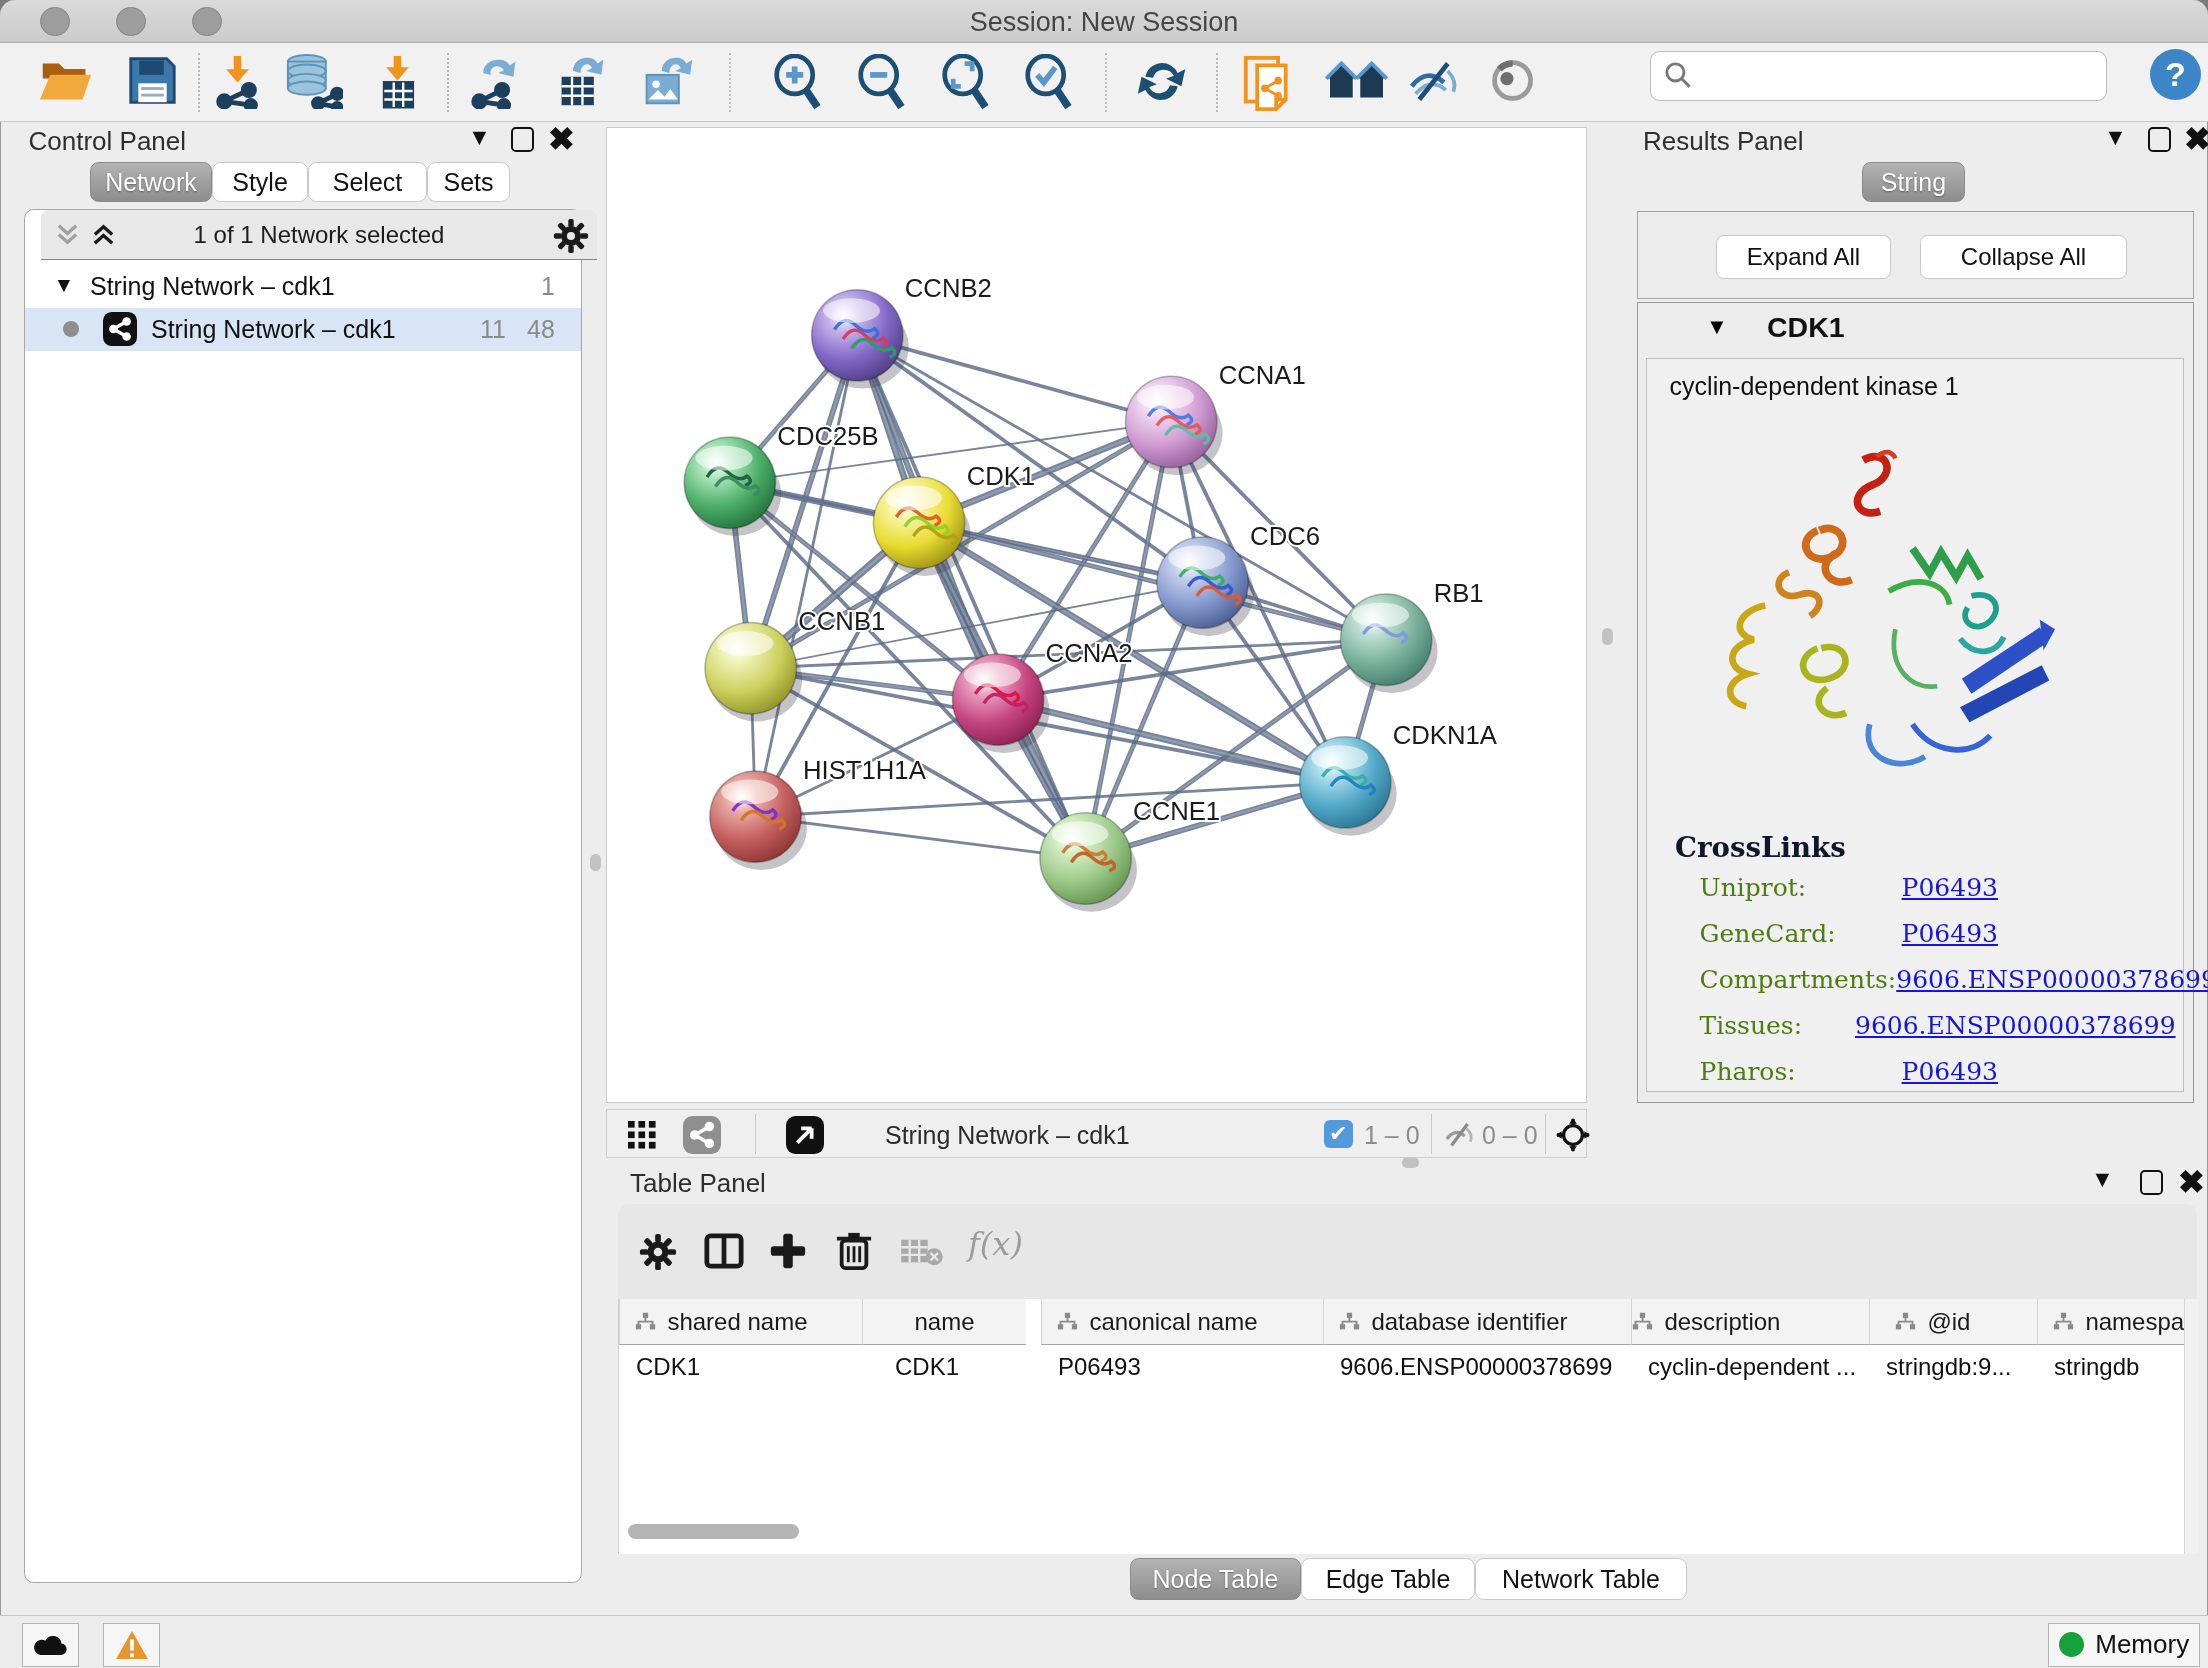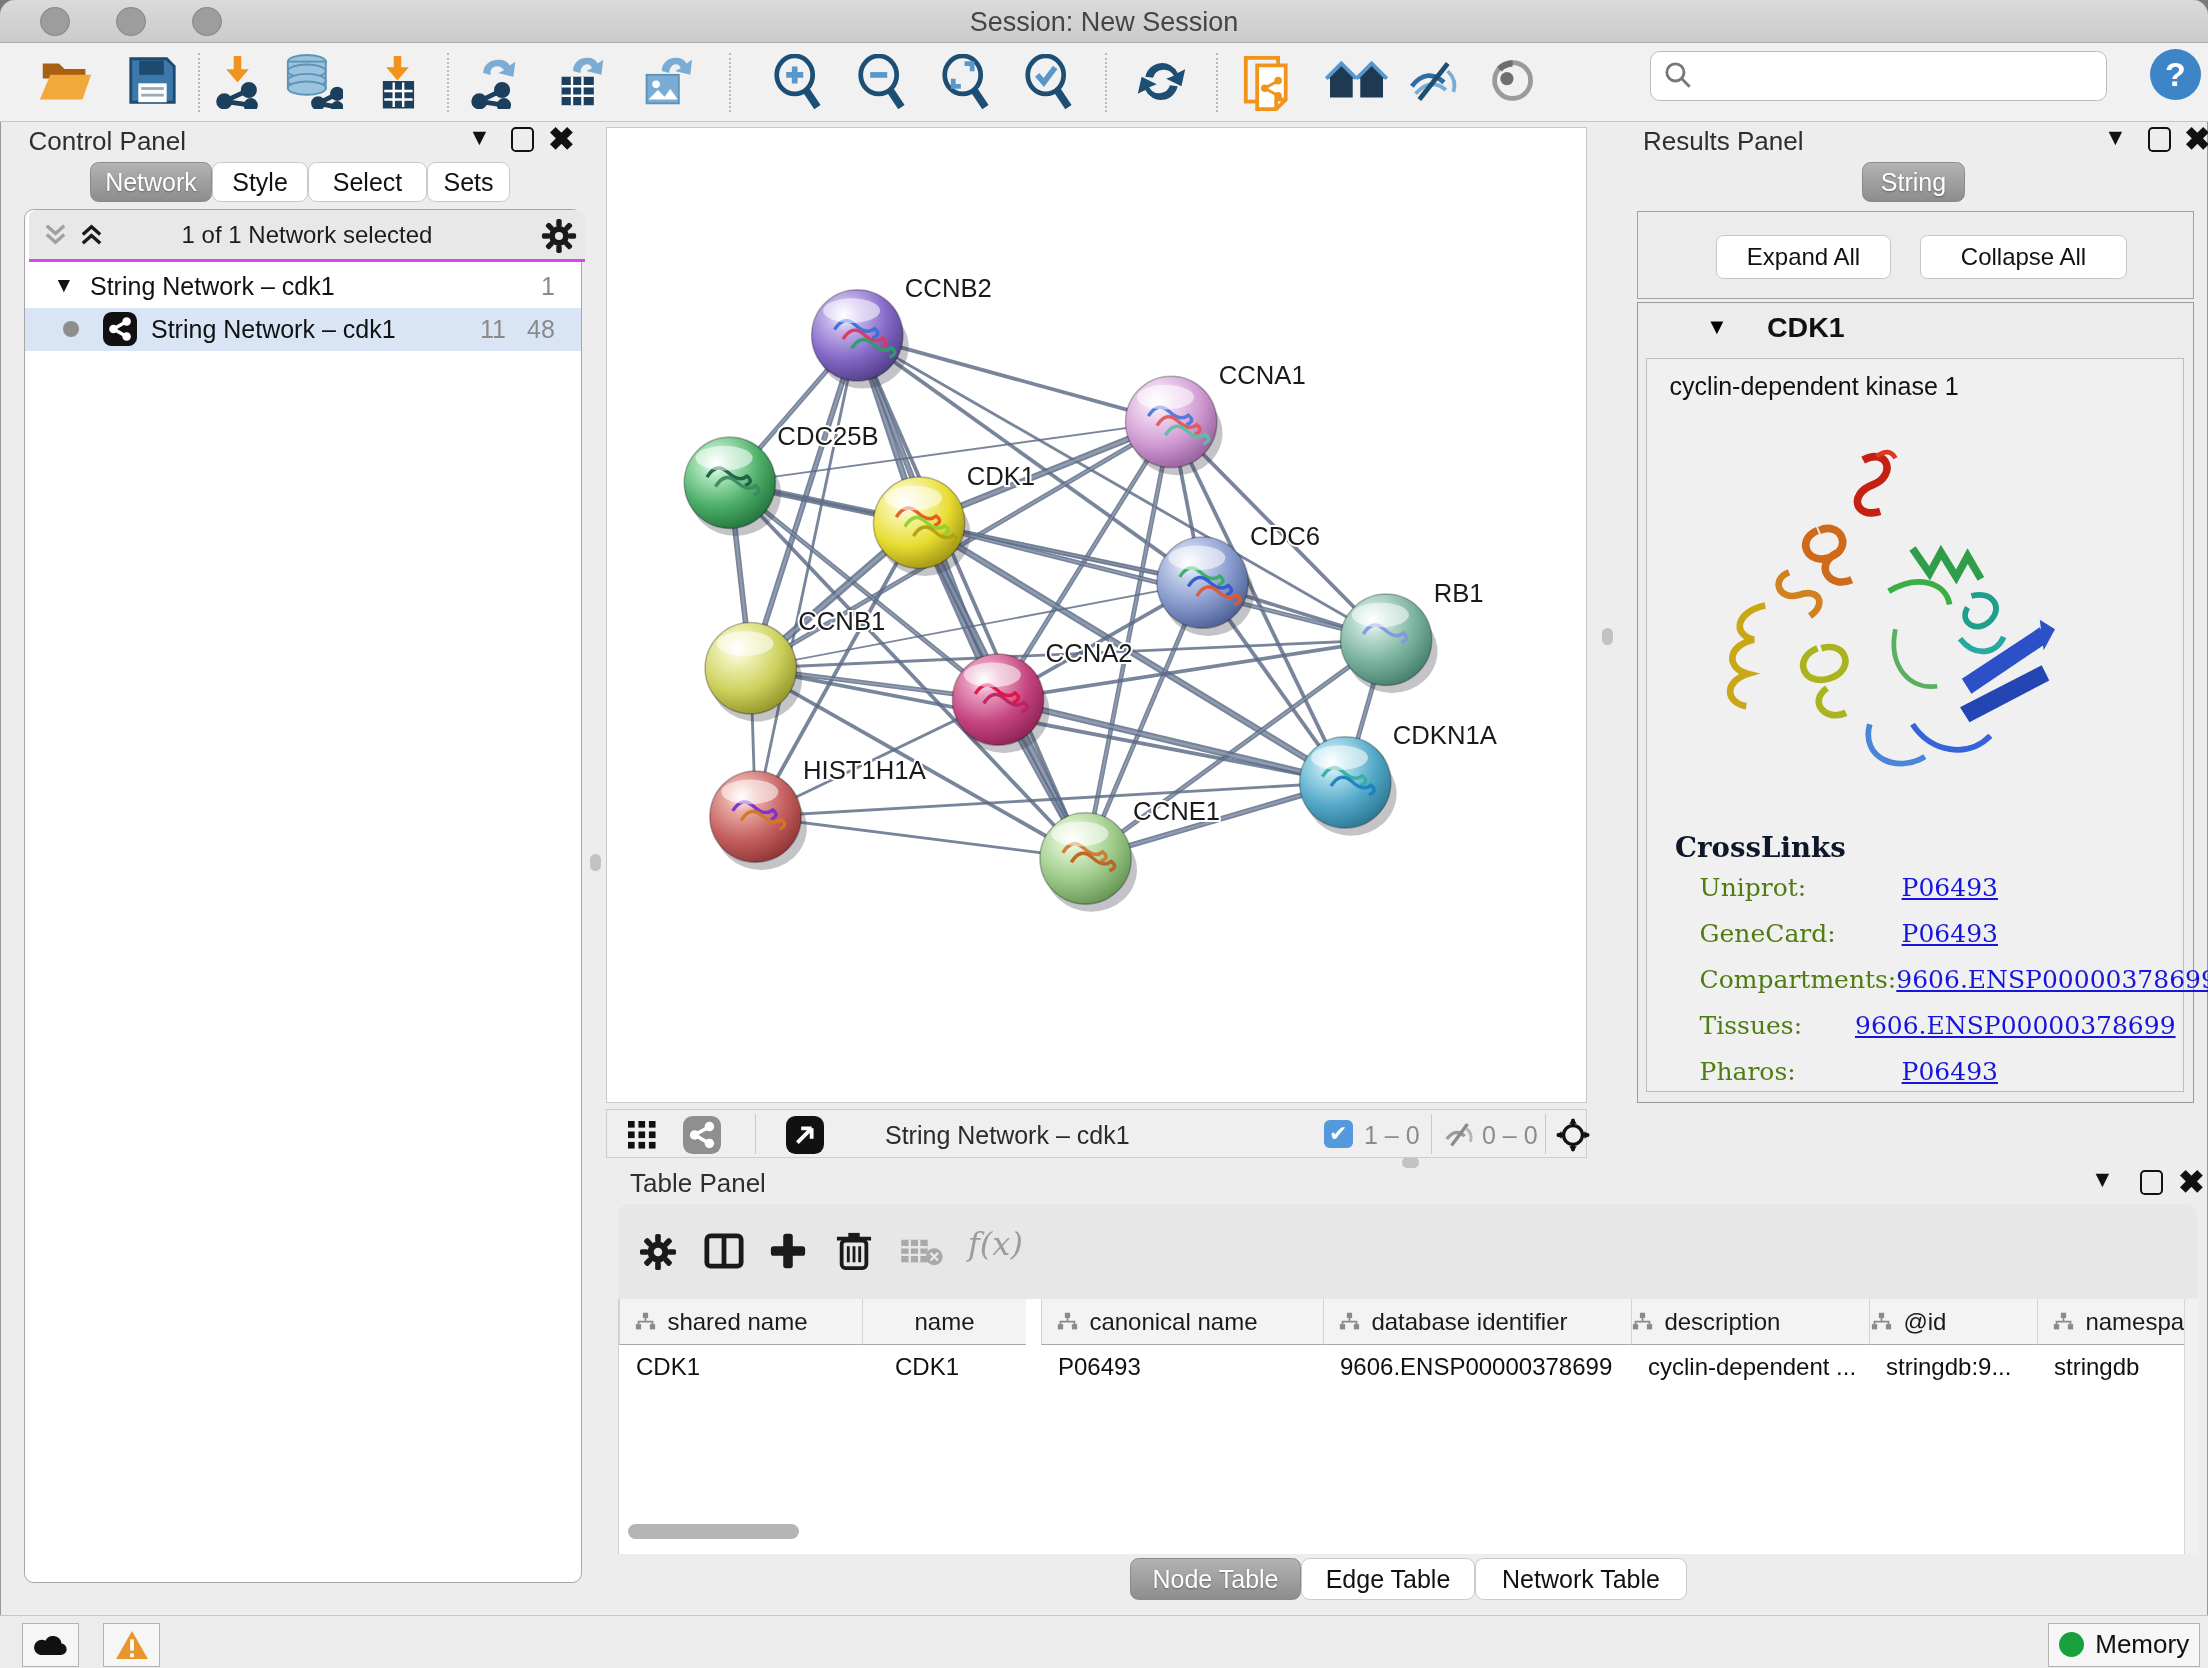--- a/index.html
+++ b/index.html
@@ -29,21 +29,21 @@
   .ph-caret{font-size:23px;color:#111;}
   .ph-float{width:19px;height:21px;border:2.9px solid #111;border-radius:4.8px;}
   .ph-close{font-size:32px;font-weight:900;color:#111;line-height:25px;}
   .tabbtn{height:40px;border:1px solid #c9c9c9;background:#fff;color:#111;font-size:25px;
       display:flex;align-items:center;justify-content:center;border-radius:8.6px;box-sizing:border-box;}
   .tabbtn.active{background:linear-gradient(#b3b3b3,#8d8d8d);color:#fff;border-color:#8a8a8a;
       text-shadow:0 1px 1.9px rgba(0,0,0,.35);}
 
   
   #cp-box{left:24px;top:209px;width:556px;height:1372px;background:#fff;border:1.9px solid #a6a6a6;border-radius:9.5px;}
-  #cp-strip{left:4px;top:0;width:100%;height:49px;background:#e8e8e8;border-bottom:3px solid #d946ef;border-radius:7.6px 7.6px 0 0;}
+  #cp-strip{left:16px;top:0;width:100%;height:49px;background:#e8e8e8;border-bottom:1px solid #d946ef;border-radius:7.6px 7.6px 0 0;}
   #cp-status{width:100%;text-align:center;top:11.4px;font-size:24px;color:#1c1c1c;}
   .treerow{left:0;width:100%;height:43px;font-size:25px;color:#111;}
   .treerow .cnt{position:absolute;color:#8a8a8a;}
   #row-sub{background:#d9e4f4;}
   .sharebadge{width:34px;height:34px;background:#111;border-radius:8.6px;}
 
   
   #canvas{left:606px;top:127px;width:981px;height:976px;background:#fff;border:1px solid #c9c9c9;box-sizing:border-box;}
   #net-footer{left:606px;top:1109px;width:981px;height:49px;background:#efefef;border:1px solid #cdcdcd;box-sizing:border-box;}
   .ftxt{font-size:25px;color:#2b2b2b;}
@@ -776,21 +776,21 @@
           <g fill="#8a8a8a">
             <rect x="9" y="0" width="6" height="6"></rect>
             <rect x="1" y="13" width="6" height="6"></rect>
             <rect x="17" y="13" width="6" height="6"></rect>
           </g>
           <path d="M12 6 v4 M4 13 v-3 h16 v3" stroke="#8a8a8a" stroke-width="2" fill="none"></path>
         </svg>
         <span>description</span>
       </div>
       <div class="td" style="left: 1012px; width: 238px;">cyclin-dependent ...</div>
-      <div class="th" style="left: 1250px; width: 168px; justify-content: flex-start; padding-left: 1px;">
+      <div class="th" style="left: 1250px; width: 168px; justify-content: flex-start; padding-left: 25px;">
         <svg width="21" height="19" viewBox="0 0 24 20" style="margin-right:11.4px;flex-shrink:0">
           <g fill="#8a8a8a">
             <rect x="9" y="0" width="6" height="6"></rect>
             <rect x="1" y="13" width="6" height="6"></rect>
             <rect x="17" y="13" width="6" height="6"></rect>
           </g>
           <path d="M12 6 v4 M4 13 v-3 h16 v3" stroke="#8a8a8a" stroke-width="2" fill="none"></path>
         </svg>
         <span>@id</span>
       </div>

